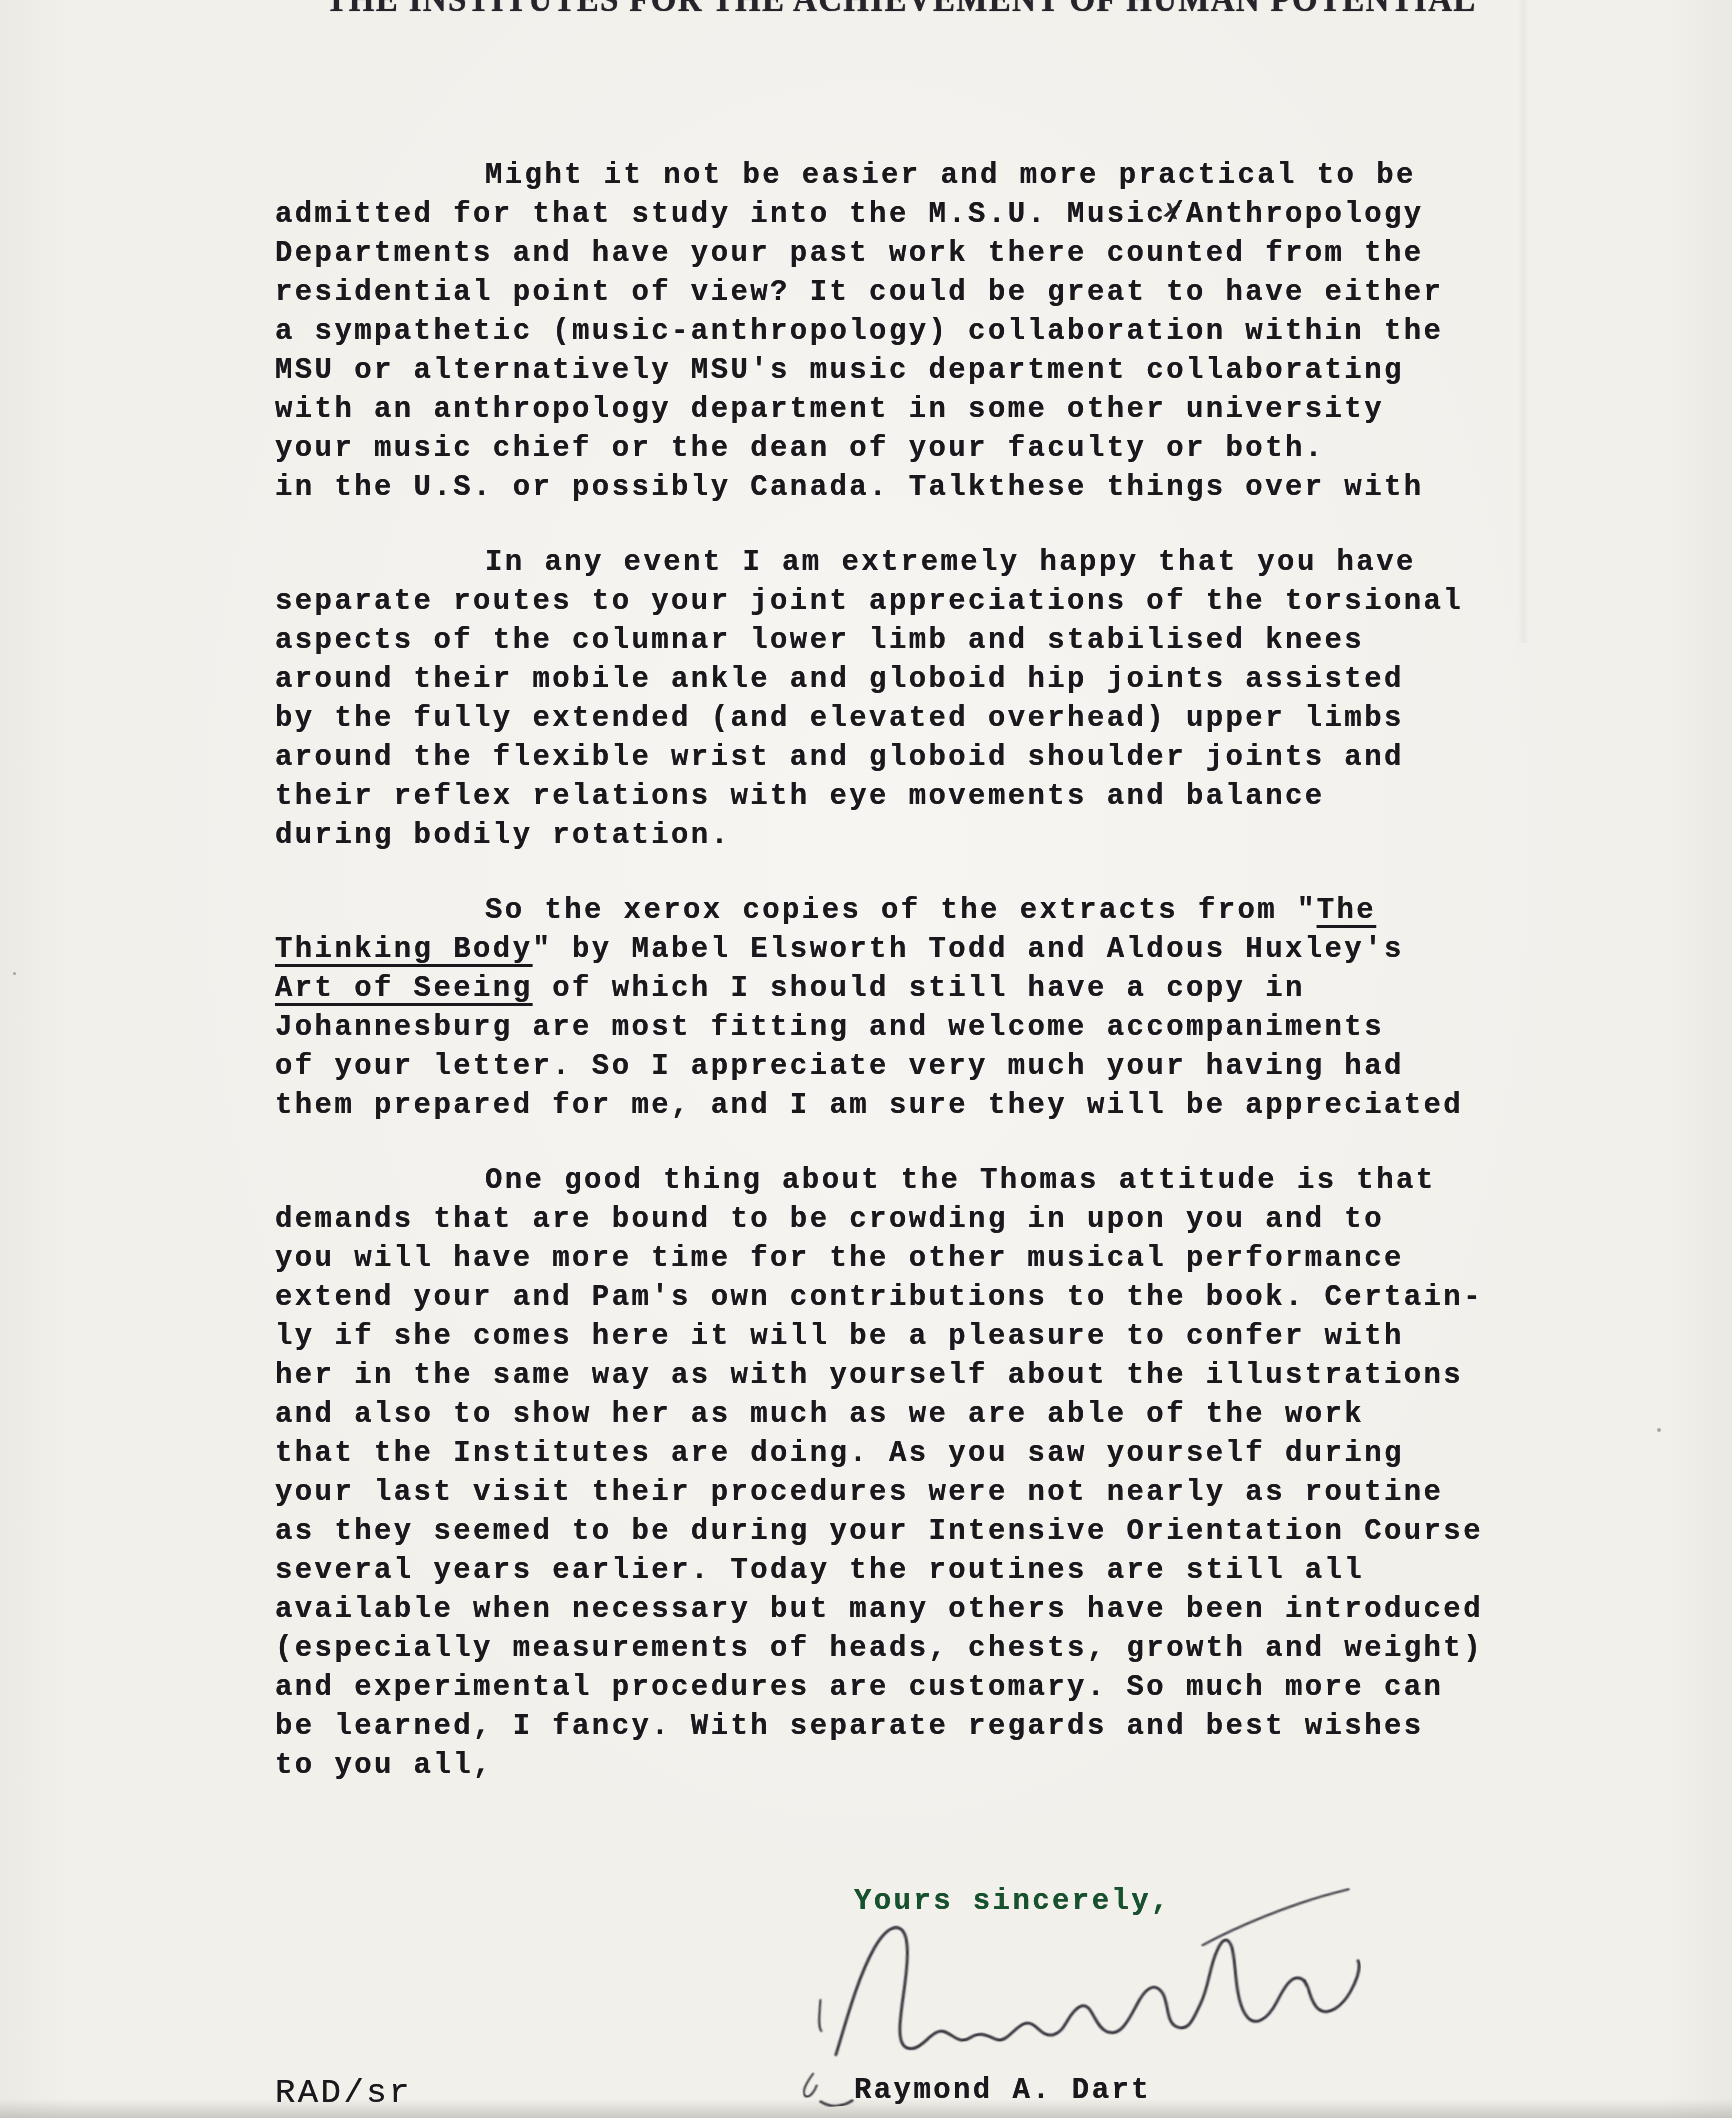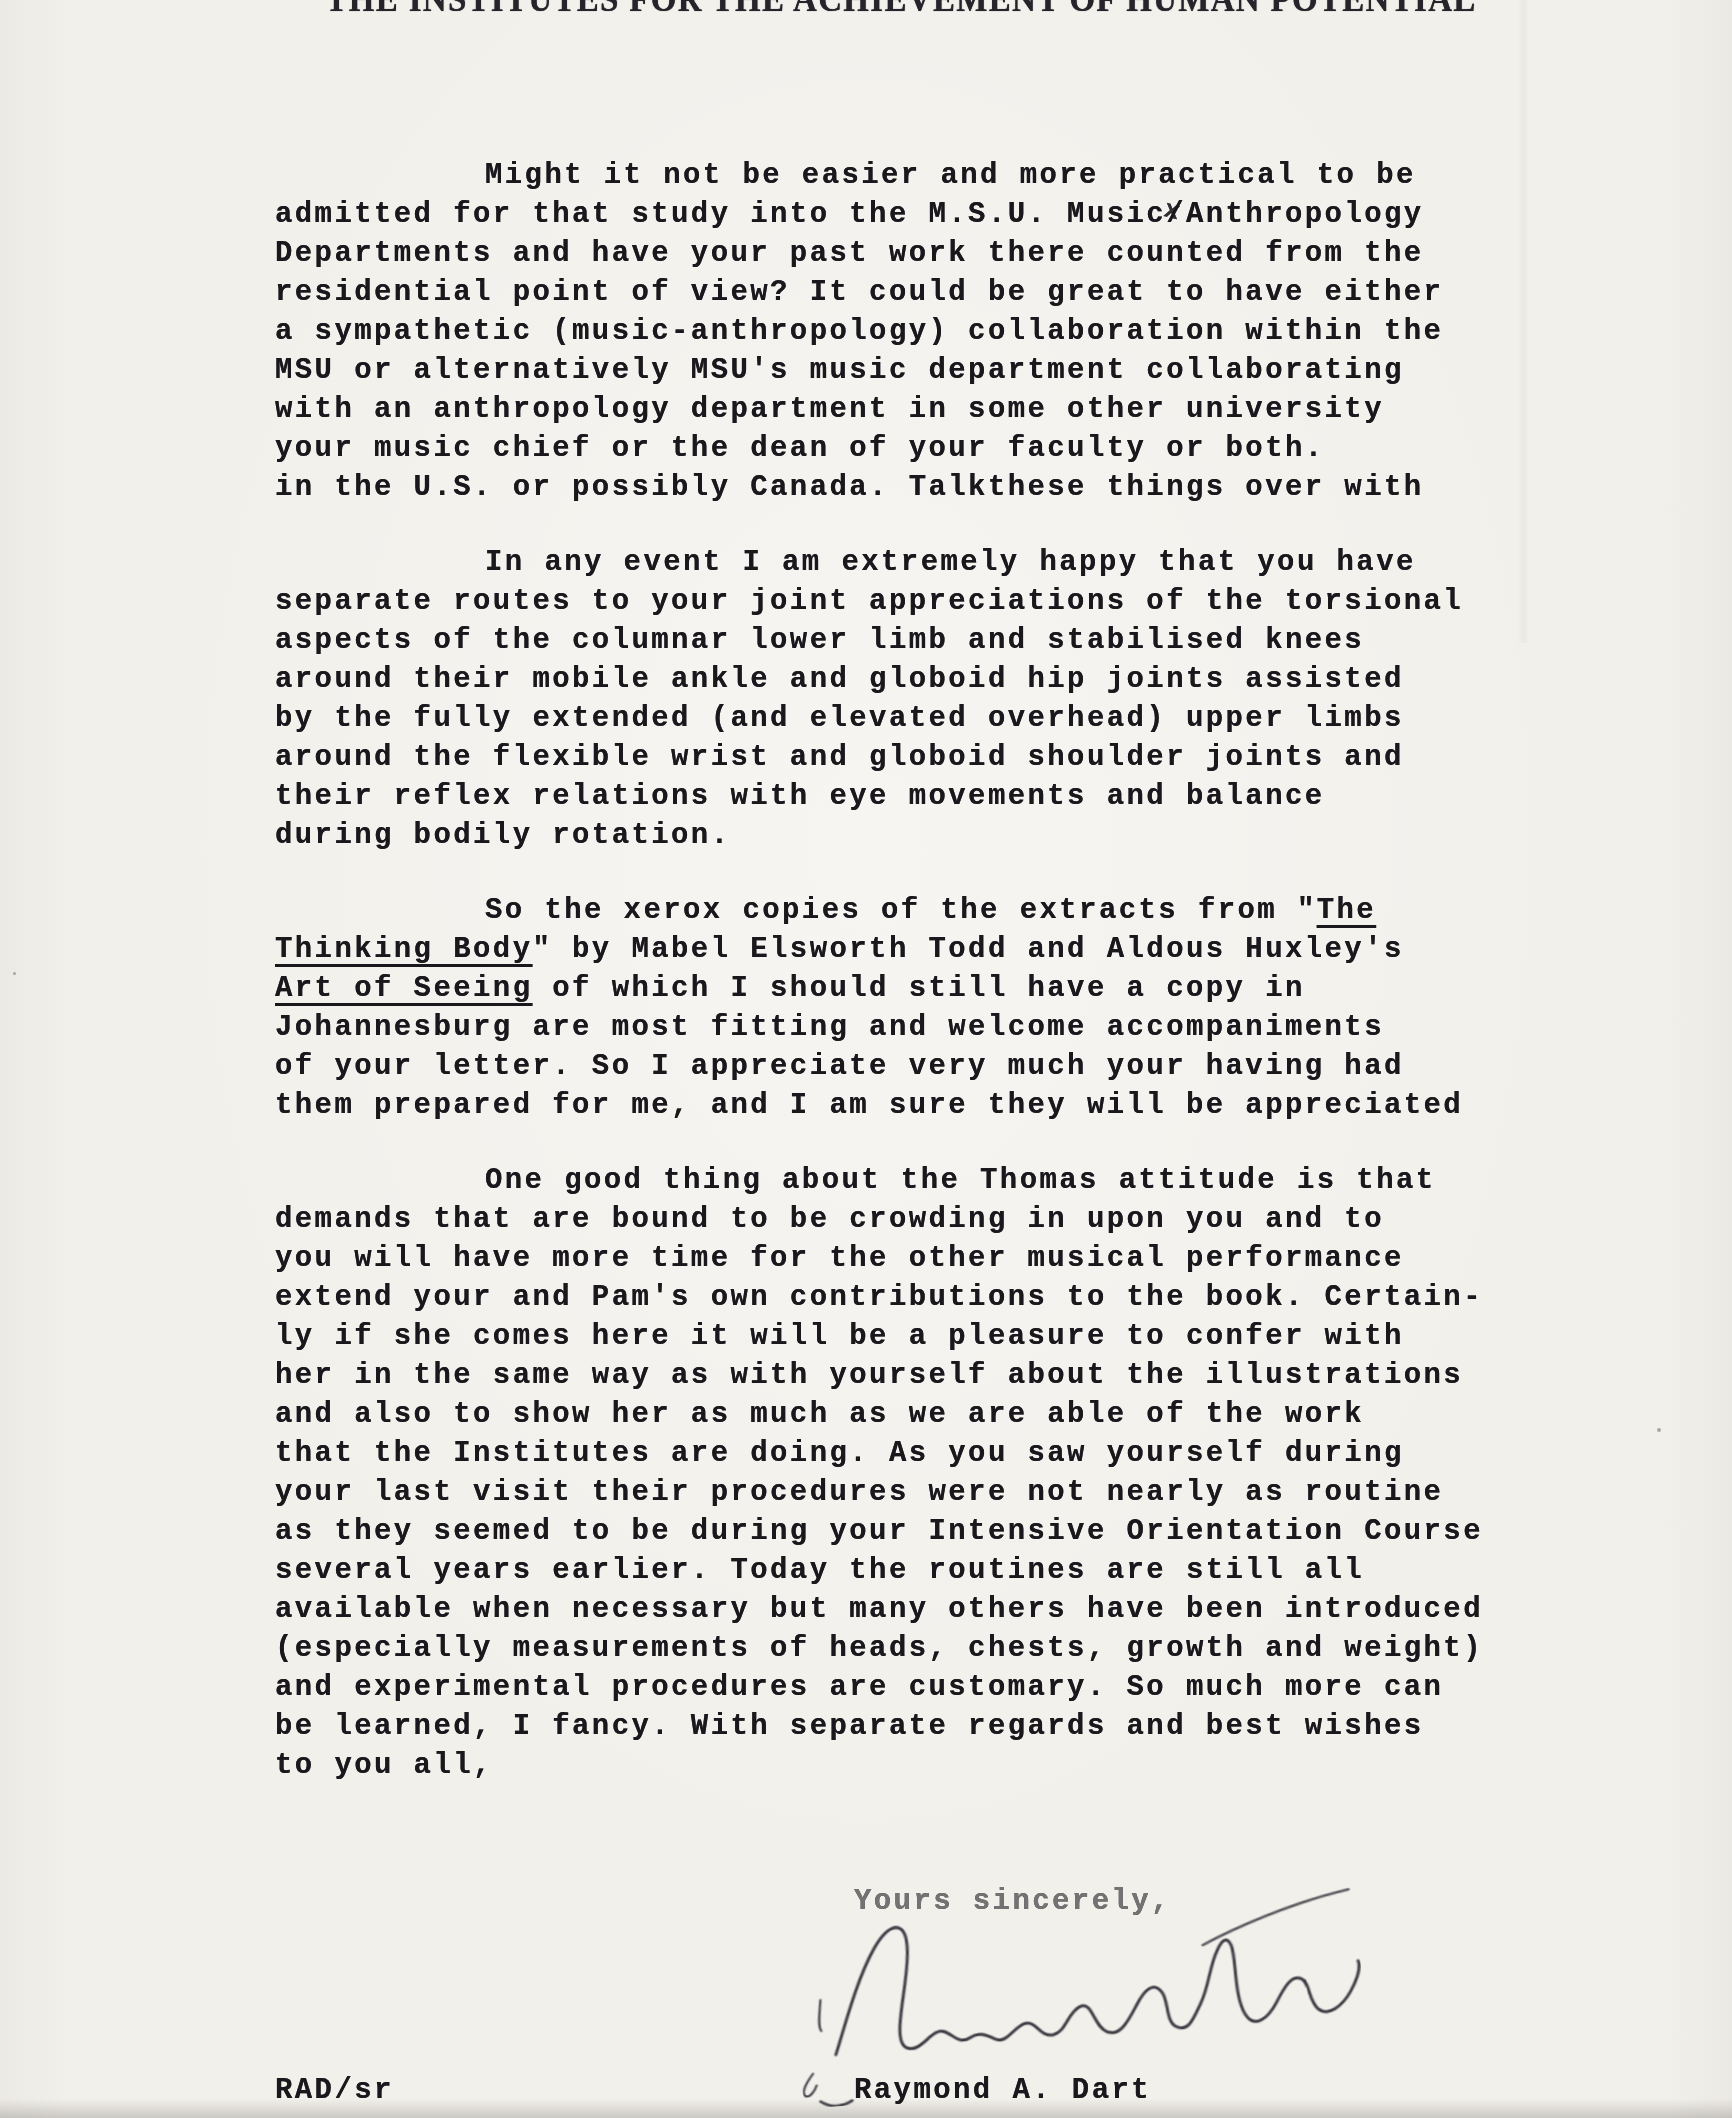--- a/index.html
+++ b/index.html
@@ -45,31 +45,31 @@
   .line.first{text-indent:210px;}
   .u{text-decoration:underline;text-decoration-thickness:2.6px;text-underline-offset:6.9px;}
   .os{position:relative;display:inline-block;}
   .os .over{
     position:absolute;left:-1.7px;top:-3.4px;font-size:0.88em;opacity:.9;
     transform:rotate(14deg);
   }
 
   .closing-line{
     position:absolute;left:854px;top:1885px;
-    font-size:29px;font-weight:700;letter-spacing:2.4px;color:#737373;
+    font-size:29px;font-weight:700;letter-spacing:2.4px;color:#14532d;
     text-shadow:0 0 0.6px rgba(22,20,26,.8);white-space:nowrap;
   }
   .typed-name{
     position:absolute;left:854px;top:2074px;
     font-size:29px;font-weight:700;letter-spacing:2.4px;color:#1a181c;
     text-shadow:0 0 0.6px rgba(22,20,26,.8);white-space:nowrap;
   }
   .ref-initials{
     position:absolute;left:275px;top:2074px;
-    font-size:29px;font-weight:700;letter-spacing:2.4px;color:#1a181c;
+    font-size:34px;font-weight:400;letter-spacing:2.4px;color:#1a181c;
     text-shadow:0 0 0.6px rgba(22,20,26,.8);white-space:nowrap;
   }
   .signature{
     position:absolute;left:754px;top:1848px;width:669px;height:240px;
     transform:rotate(-5deg);
   }
 </style>
 </head>
 <body>
 

